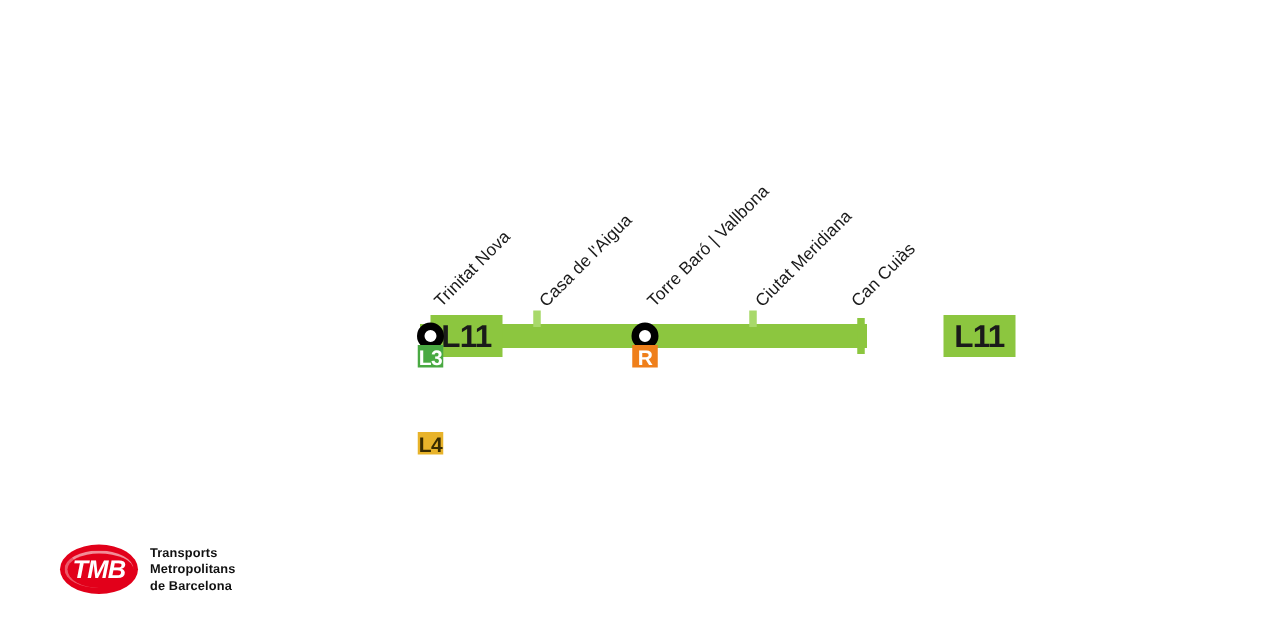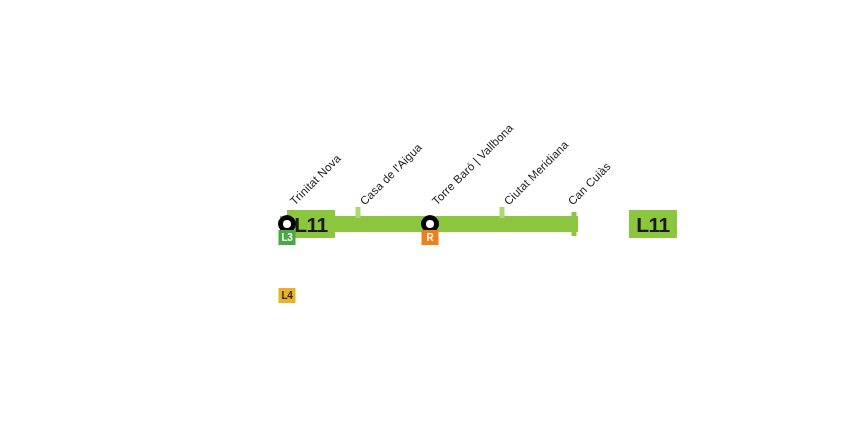--- a/index.html
+++ b/index.html
@@ -93,21 +93,21 @@
     gap: 2px;
     align-items: center;
     transform: translate(-50%, 0);
   }
   .conn-badge {
     width: 17px;
     height: 15px;
     display: flex;
     align-items: center;
     justify-content: center;
-    font-size: 10px;
+    font-size: 14px;
     font-weight: bold;
     line-height: 1;
     letter-spacing: -0.3px;
   }
   .conn-l3 { background: #49a942; color: #ffffff; }
   .conn-l4 { background: #e8b32a; color: #3a2c00; margin-top: 41px; }
   .conn-r  { background: #ef7f1a; color: #ffffff; }
 
   
   #tmb-logo {
@@ -197,14 +197,25 @@
   <div class="station">
     <div class="marker-tick" style="left:502px; top:207px;"></div>
     <div class="station-label" style="left:506px; top:197px;">Ciutat Meridiana</div>
   </div>
 
   <div class="station">
     <div class="marker-terminus" style="left:574px; top:224px;"></div>
     <div class="station-label" style="left:570px; top:197px;">Can Cuiàs</div>
   </div>
 
+  <div id="tmb-logo">
+    <div class="tmb-mark">
+      <div class="swoosh"></div>
+      <span class="tmb-text">TMB</span>
+    </div>
+    <div class="tmb-words">
+      <span>Transports</span>
+      <span>Metropolitans</span>
+      <span>de Barcelona</span>
+    </div>
+  </div>
 
 </div>
 
 </body></html>

